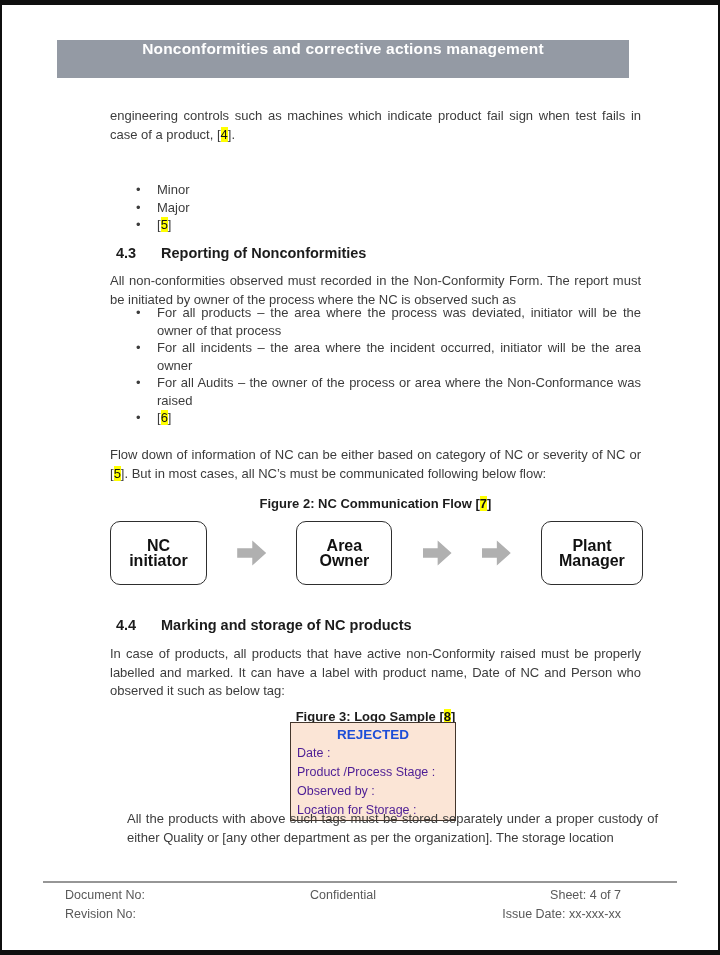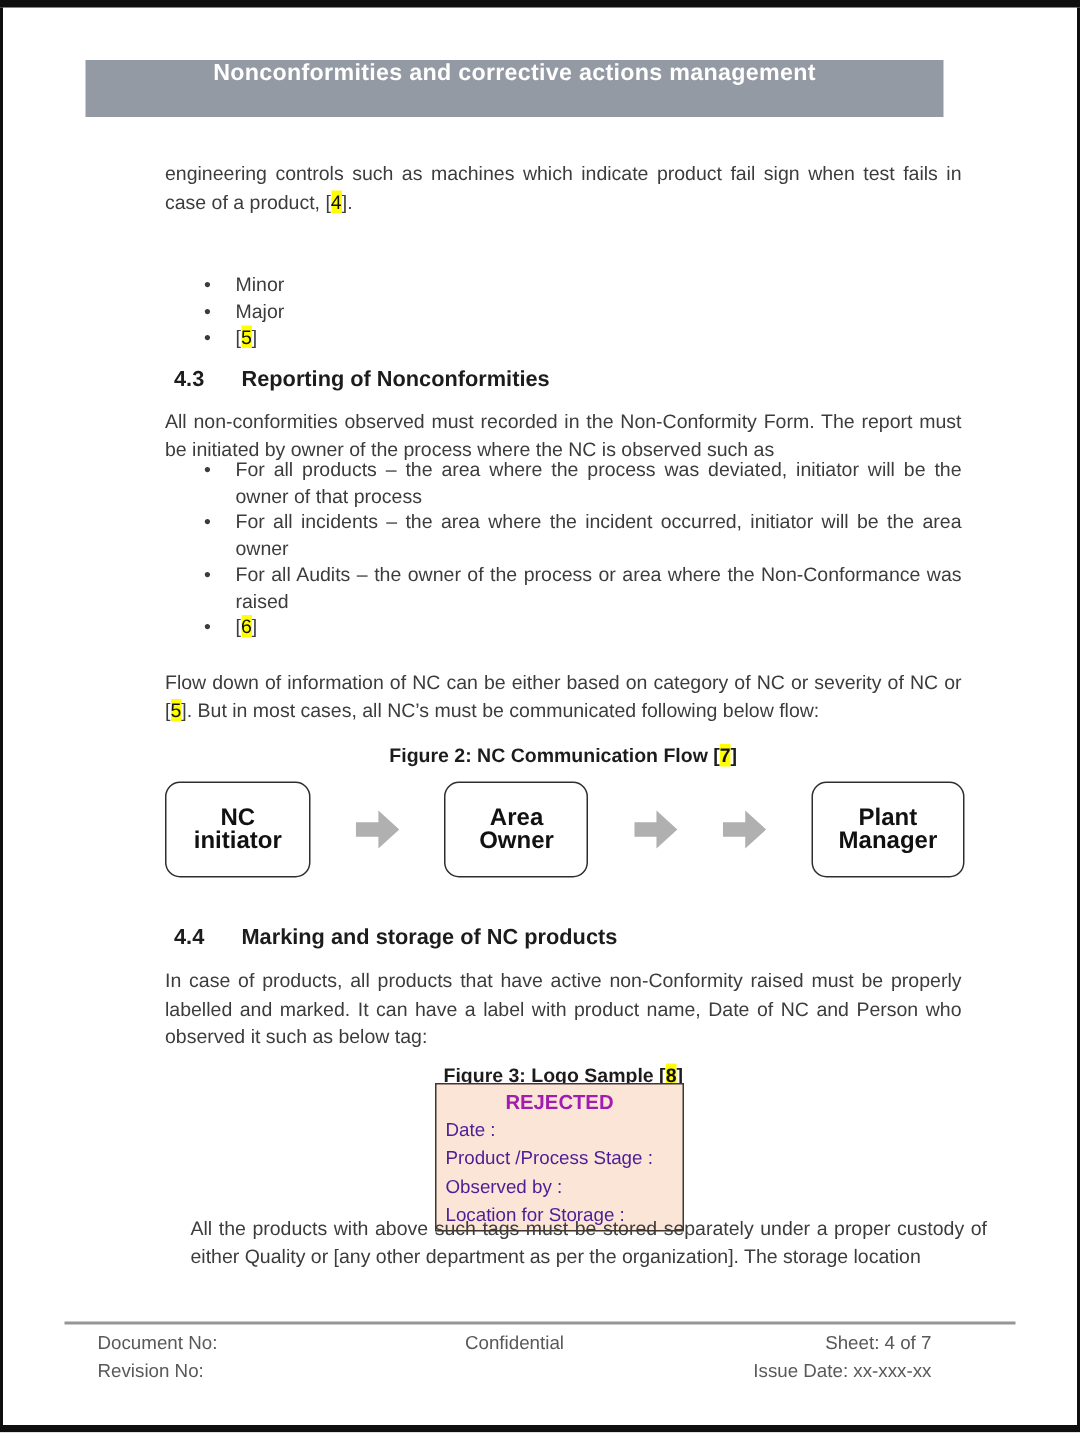--- a/index.html
+++ b/index.html
@@ -44,21 +44,21 @@
         border-radius:10px;background:#fff;display:flex;align-items:center;
         justify-content:center;text-align:center;font-size:16px;font-weight:bold;
         color:#111;padding:4px 7px;line-height:15px;}
   .fbox.b1{width:97px;} .fbox.b2{width:96px;} .fbox.b3{width:104px;} .fbox.b4{width:102px;}
   .arrow{width:29px;height:30px;background:var(--arrow_fill);
          clip-path:polygon(0 34%,52% 34%,52% 8%,100% 50%,52% 92%,52% 66%,0 66%);}
 
   .tag{position:absolute;left:290px;top:722px;width:166px;height:99px;
        box-sizing:border-box;background:var(--tag_bg);border:1px solid var(--tag_border);
        padding:4px 6px 0 6px;}
-  .tag-title{text-align:center;font-size:13.5px;font-weight:bold;color:#a21caf;margin-bottom:2px;}
+  .tag-title{text-align:center;font-size:13.5px;font-weight:bold;color:#1d4ed8;margin-bottom:2px;}
   .tag-line{font-size:12.5px;line-height:19px;color:#4c1d95;}
 
   .footer-rule{position:absolute;left:43px;top:881px;width:634px;height:0;
                border-top:2px solid var(--rule_color);}
   .footer{position:absolute;left:65px;top:886px;width:556px;display:grid;
           grid-template-columns:1fr 1fr 1fr;font-size:12.5px;line-height:18.5px;
           color:var(--footer_text);}
   .fcol.center{text-align:center;} .fcol.right{text-align:right;}
 </style>
 </head>

